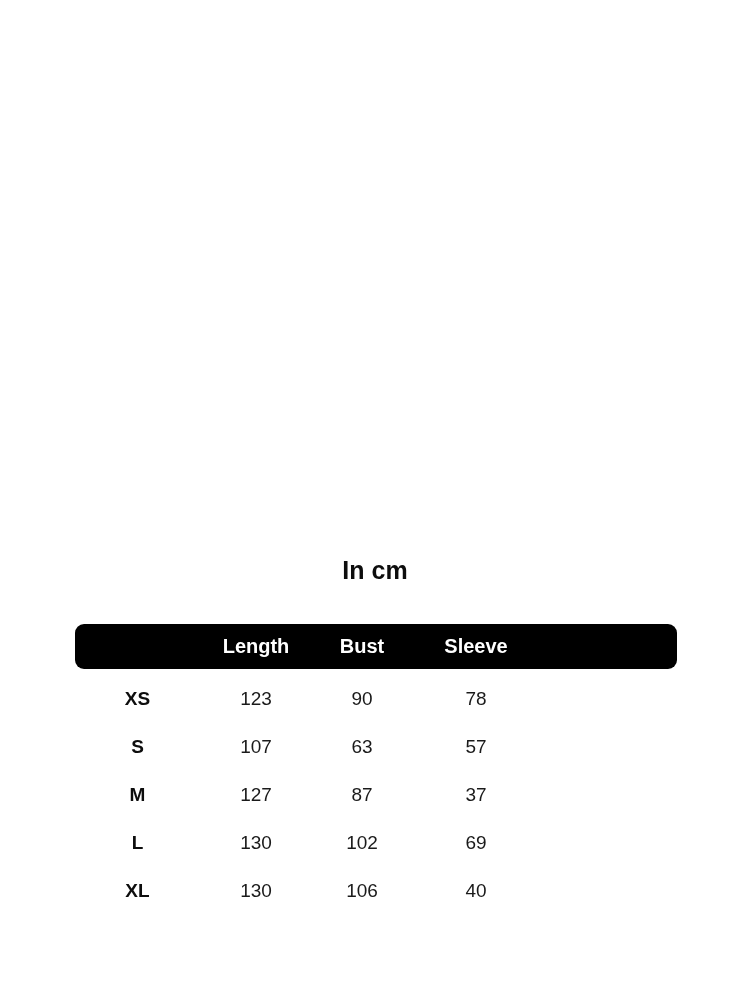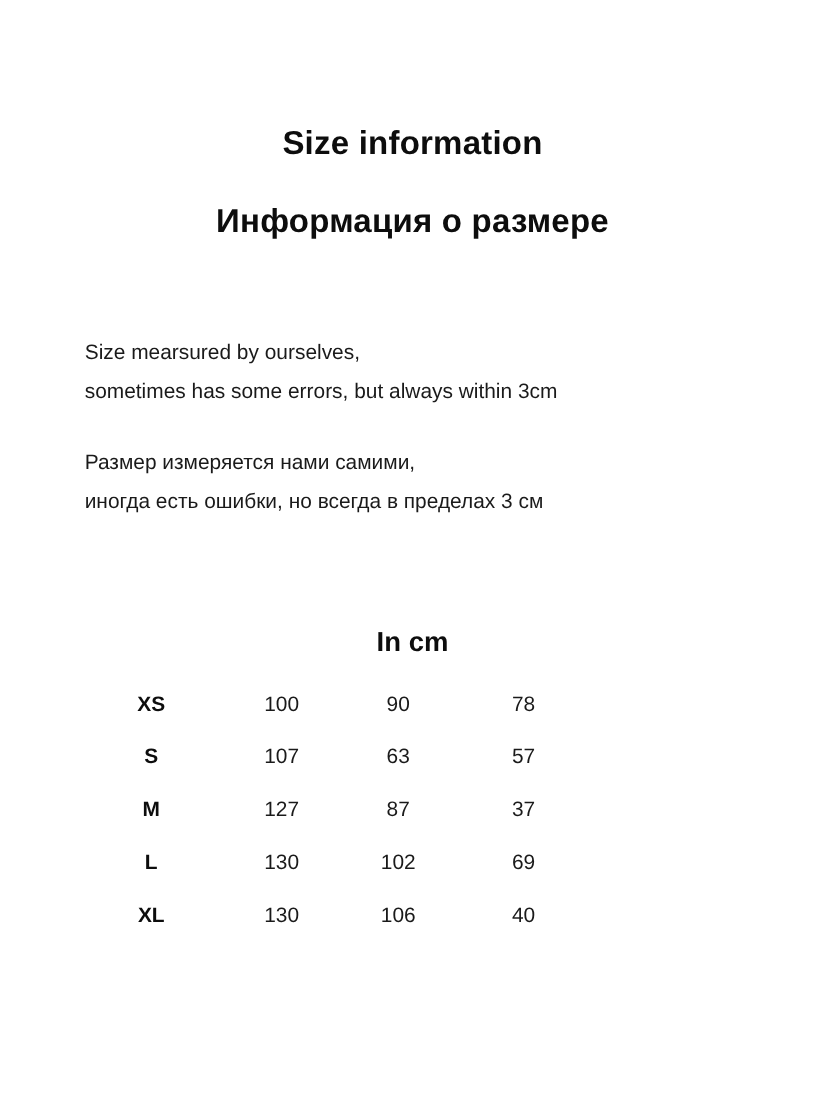--- a/index.html
+++ b/index.html
@@ -61,21 +61,21 @@
     color: #1a1a1a;
     white-space: nowrap;
   }
   .note-group + .note-group {
     margin-top: 28px;
   }
 
   
   .unit-label {
     position: absolute;
-    top: 570px;
+    top: 556px;
     left: 0;
     width: 750px;
     text-align: center;
     font-size: 25px;
     font-weight: bold;
     color: #0d0d0d;
   }
 
   
   .size-table {
@@ -96,21 +96,21 @@
     font-size: 20px;
     font-weight: bold;
     text-align: center;
   }
   .table-body {
     margin-top: 6px;
   }
   .table-row {
     height: 48px;
     display: flex;
-    align-items: flex-start;
+    align-items: center;
   }
   .cell {
     text-align: center;
     font-size: 19px;
   }
   .col-size   { width: 125px; }
   .col-length { width: 112px; }
   .col-bust   { width: 100px; }
   .col-sleeve { width: 128px; }
 
@@ -122,46 +122,38 @@
   .table-row .cell-value {
     font-weight: normal;
     color: #1a1a1a;
   }
 </style>
 </head>
 <body>
 
 <div class="page">
 
-  <div class="heading-block">
-    <div class="title-en">Size information</div>
-    <div class="title-ru">Информация о размере</div>
-  </div>
 
-  <div class="notes">
-    <div class="note-group">
-      <div class="note-line">Size mearsured by ourselves,</div>
-      <div class="note-line">sometimes has some errors, but always within 3cm</div>
-    </div>
-    <div class="note-group">
-      <div class="note-line">Размер измеряется нами самими,</div>
-      <div class="note-line">иногда есть ошибки, но всегда в пределах 3 см</div>
-    </div>
-  </div>
 
   <div class="unit-label">In cm</div>
 
   <div class="size-table">
 
+    <div class="table-header">
+      <div class="cell col-size"></div>
+      <div class="cell col-length">Length</div>
+      <div class="cell col-bust">Bust</div>
+      <div class="cell col-sleeve">Sleeve</div>
+    </div>
 
     <div class="table-body">
 
       <div class="table-row">
         <div class="cell col-size cell-size">XS</div>
-        <div class="cell col-length cell-value">100</div>
+        <div class="cell col-length cell-value">123</div>
         <div class="cell col-bust cell-value">90</div>
         <div class="cell col-sleeve cell-value">78</div>
       </div>
 
       <div class="table-row">
         <div class="cell col-size cell-size">S</div>
         <div class="cell col-length cell-value">107</div>
         <div class="cell col-bust cell-value">63</div>
         <div class="cell col-sleeve cell-value">57</div>
       </div>

